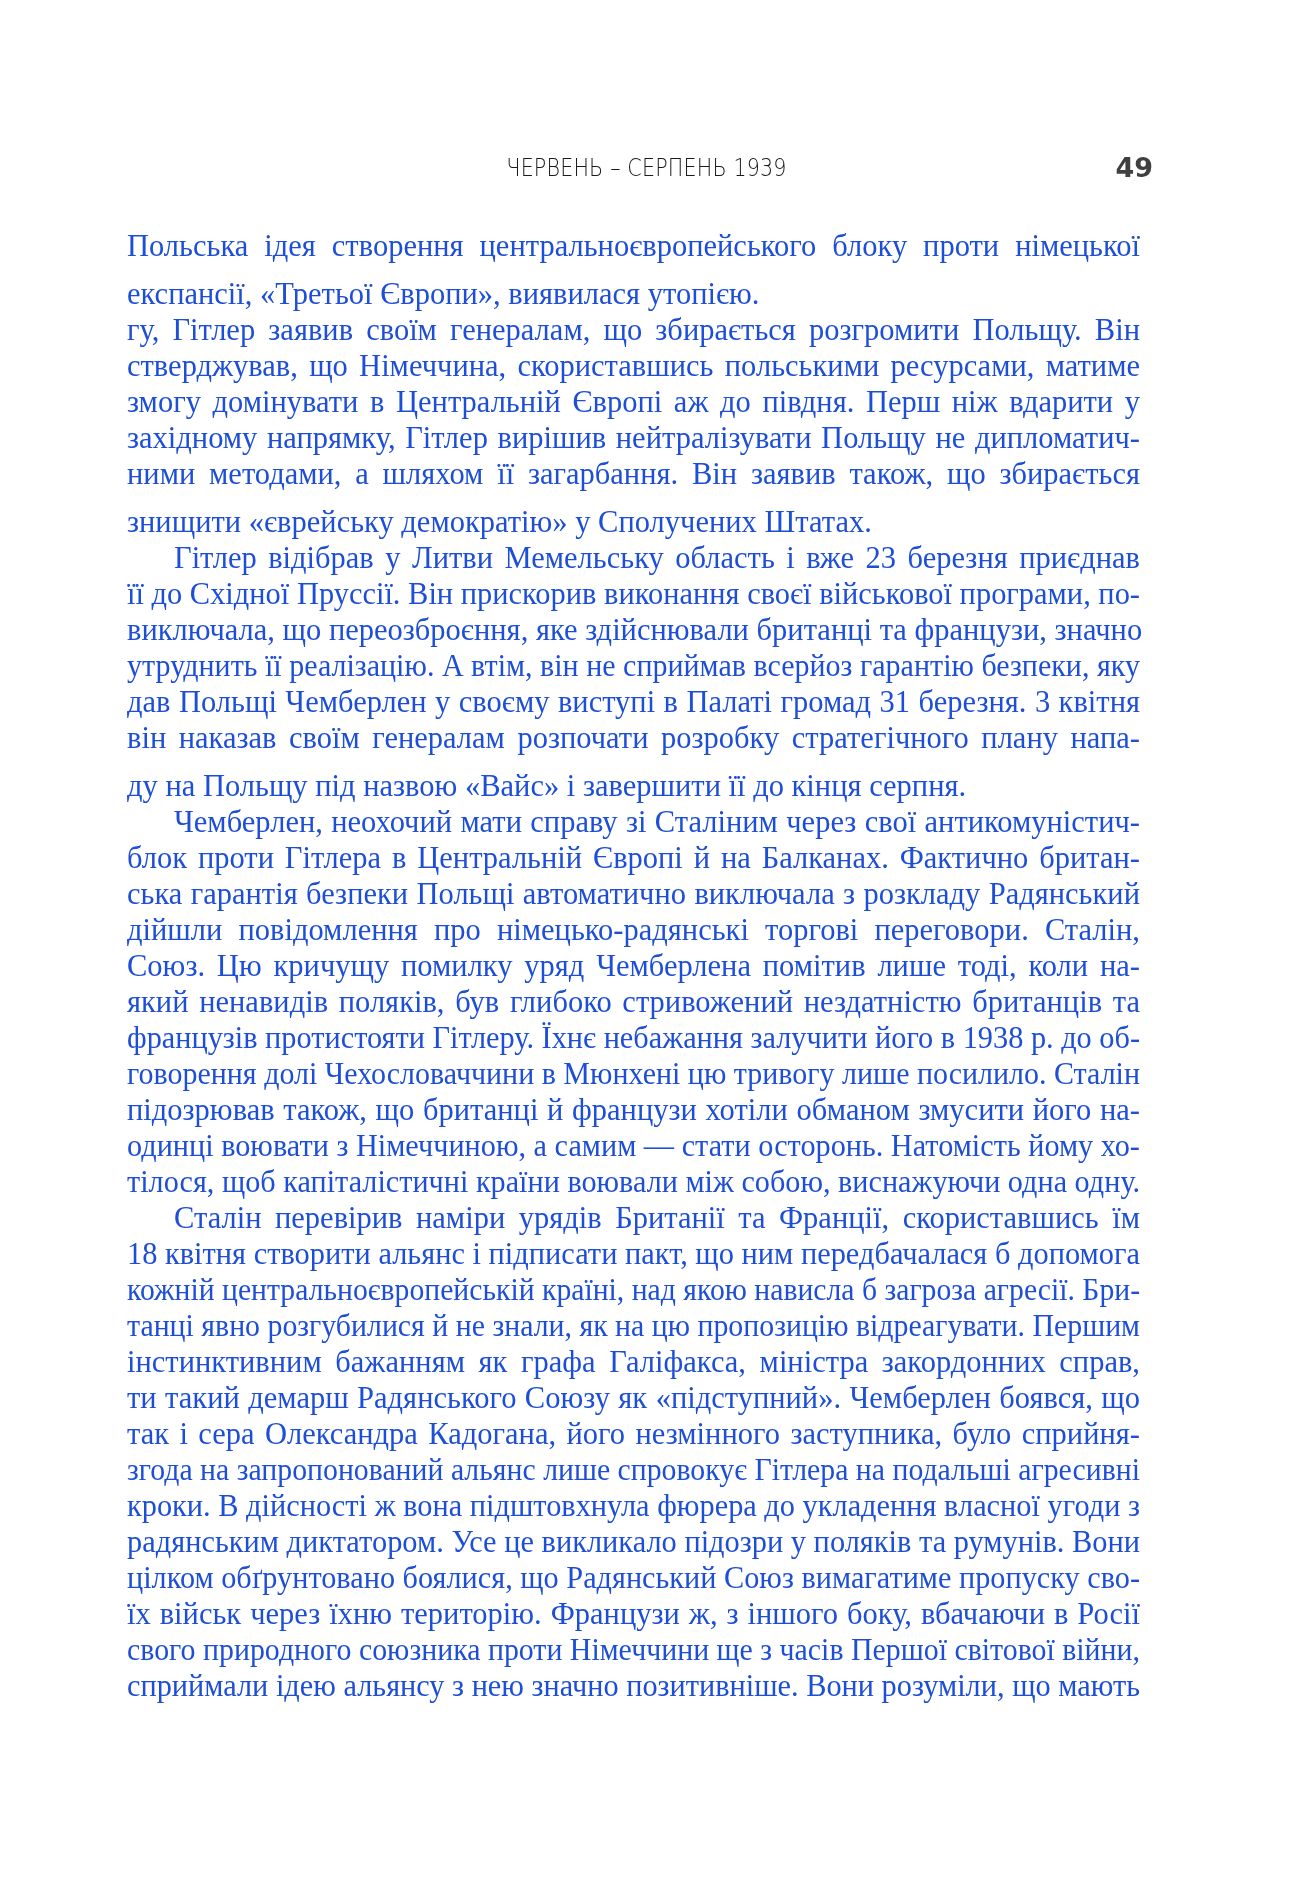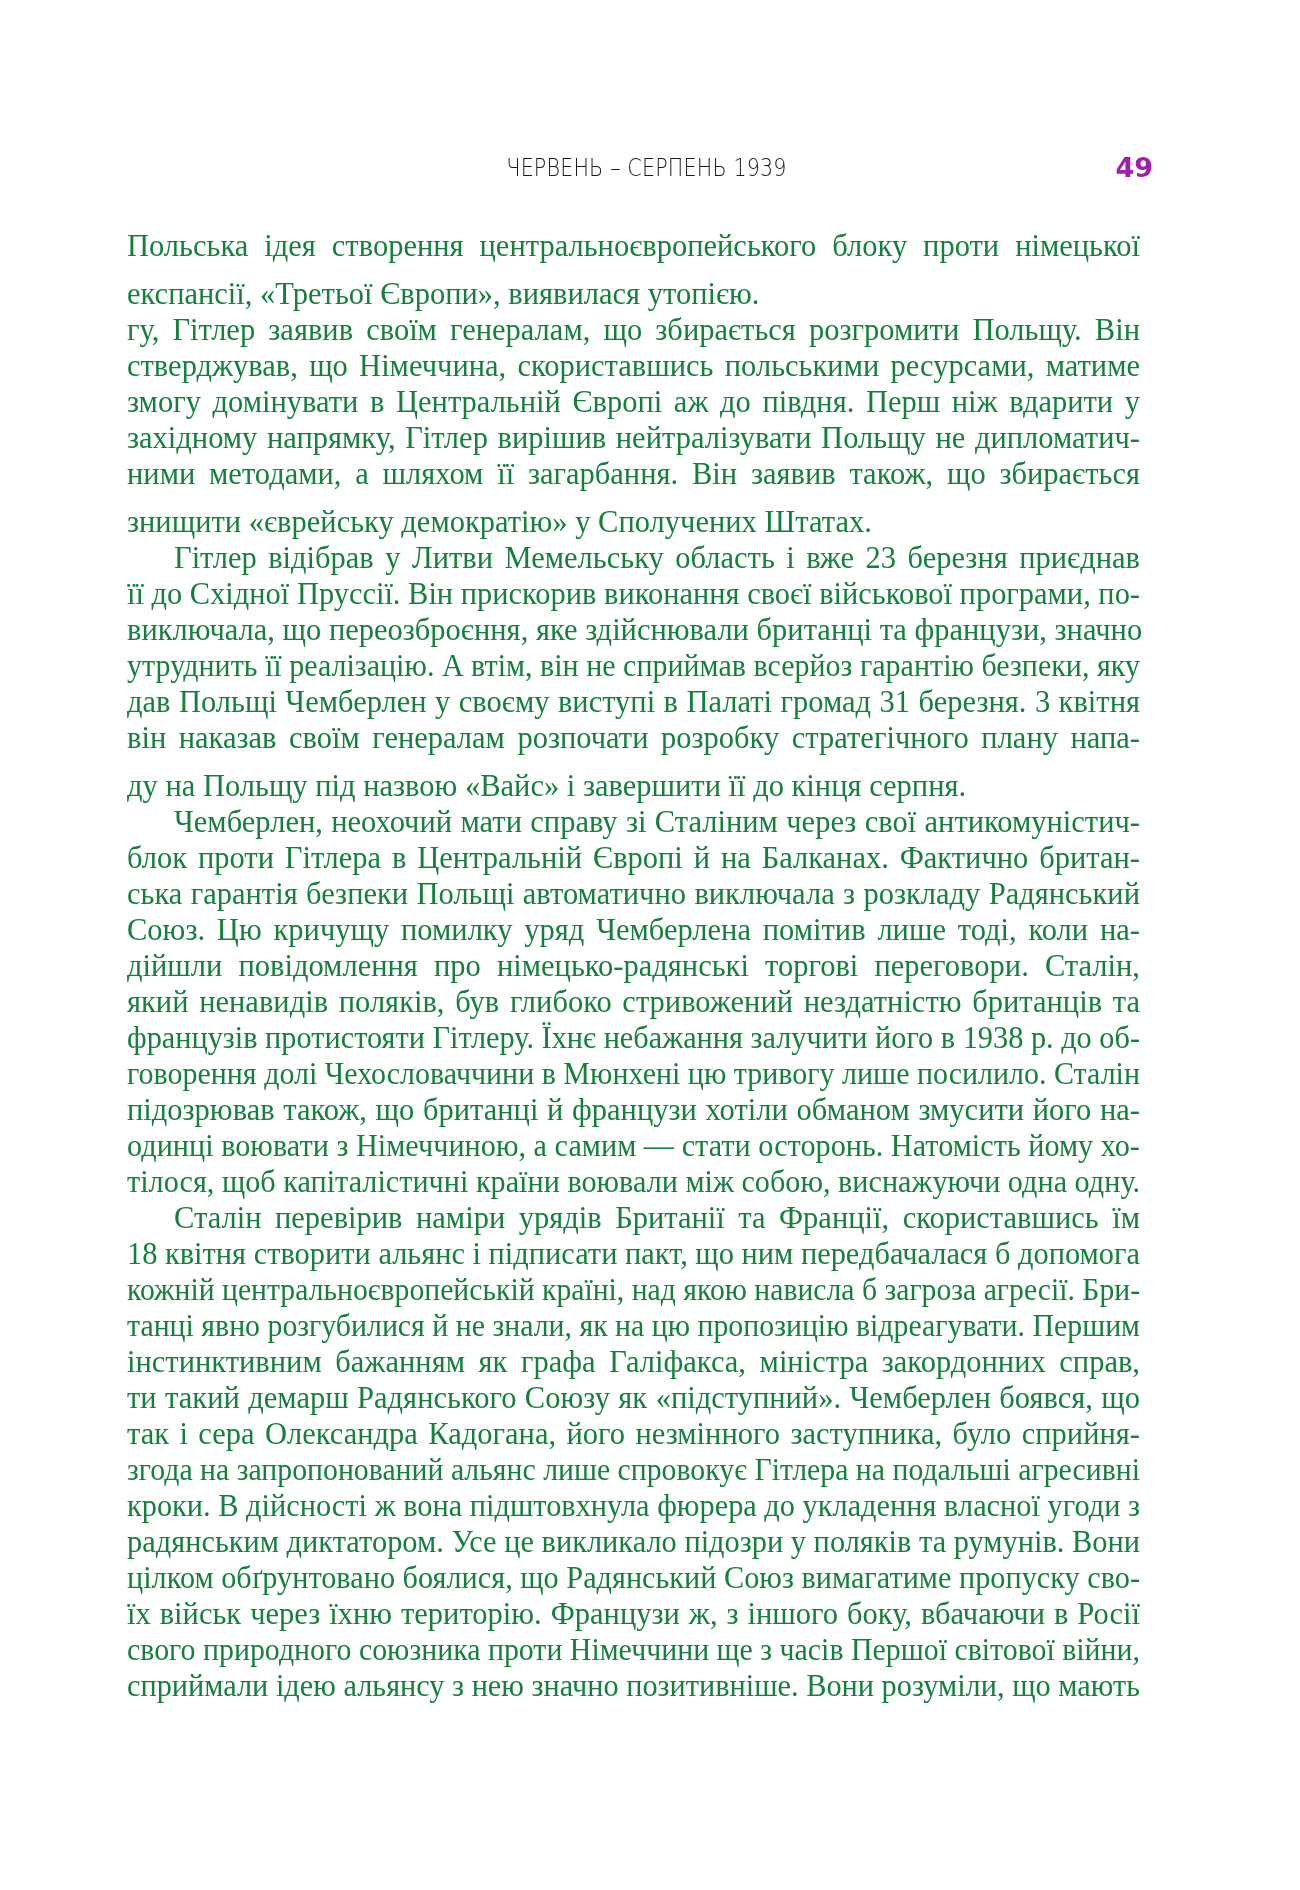--- a/index.html
+++ b/index.html
@@ -37,31 +37,31 @@
       transform-origin: center;
     }
     .page-number {
       position: absolute;
       right: 0;
       top: 0;
       font-family: "DejaVu Sans", sans-serif;
       font-size: 27px;
       font-weight: 700;
       line-height: 36px;
-      color: #a21caf;
+      color: #404040;
     }
     .body-text {
       position: absolute;
       top: 228px;
       left: 127px;
       width: 1013px;
       font-family: "Liberation Serif", serif;
       font-size: 30.5px;
       line-height: 36px;
-      color: #15803d;
+      color: #1d4ed8;
     }
     .line {
       display: block;
       height: 36px;
       white-space: nowrap;
       text-align: justify;
       text-align-last: justify;
       overflow: visible;
     }
     .line.indent {
@@ -97,22 +97,22 @@
   <span class="line" style="transform-origin: left top; transform: scaleX(0.9981); width: 1014.94px;">її до Східної Пруссії. Він прискорив виконання своєї військової програми, по-</span>
   <span class="line">виключала, що переозброєння, яке здійснювали британці та французи, значно</span>
   <span class="line" style="transform-origin: left top; transform: scaleX(0.9847); width: 1028.7px;">утруднить її реалізацію. А втім, він не сприймав всерйоз гарантію безпеки, яку</span>
   <span class="line">дав Польщі Чемберлен у своєму виступі в Палаті громад 31 березня. 3 квітня</span>
   <span class="line">він наказав своїм генералам розпочати розробку стратегічного плану напа-</span>
   <span class="line last">ду на Польщу під назвою «Вайс» і завершити її до кінця серпня.</span>
 
   <span class="line indent">Чемберлен, неохочий мати справу зі Сталіним через свої антикомуністич-</span>
   <span class="line">блок проти Гітлера в Центральній Європі й на Балканах. Фактично британ-</span>
   <span class="line">ська гарантія безпеки Польщі автоматично виключала з розкладу Радянський</span>
+  <span class="line">дійшли повідомлення про німецько-радянські торгові переговори. Сталін,</span>
   <span class="line">Союз. Цю кричущу помилку уряд Чемберлена помітив лише тоді, коли на-</span>
-  <span class="line">дійшли повідомлення про німецько-радянські торгові переговори. Сталін,</span>
   <span class="line">який ненавидів поляків, був глибоко стривожений нездатністю британців та</span>
   <span class="line" style="transform-origin: left top; transform: scaleX(0.9937); width: 1019.44px;">французів протистояти Гітлеру. Їхнє небажання залучити його в 1938 р. до об-</span>
   <span class="line" style="transform-origin: left top; transform: scaleX(0.983); width: 1030.52px;">говорення долі Чехословаччини в Мюнхені цю тривогу лише посилило. Сталін</span>
   <span class="line">підозрював також, що британці й французи хотіли обманом змусити його на-</span>
   <span class="line" style="transform-origin: left top; transform: scaleX(0.9916); width: 1021.53px;">одинці воювати з Німеччиною, а самим — стати осторонь. Натомість йому хо-</span>
   <span class="line" style="transform-origin: left top; transform: scaleX(0.9907); width: 1022.55px;">тілося, щоб капіталістичні країни воювали між собою, виснажуючи одна одну.</span>
 
   <span class="line indent">Сталін перевірив наміри урядів Британії та Франції, скориставшись їм</span>
   <span class="line" style="transform-origin: left top; transform: scaleX(0.9966); width: 1016.41px;">18 квітня створити альянс і підписати пакт, що ним передбачалася б допомога</span>
   <span class="line" style="transform-origin: left top; transform: scaleX(0.9739); width: 1040.19px;">кожній центральноєвропейській країні, над якою нависла б загроза агресії. Бри-</span>

